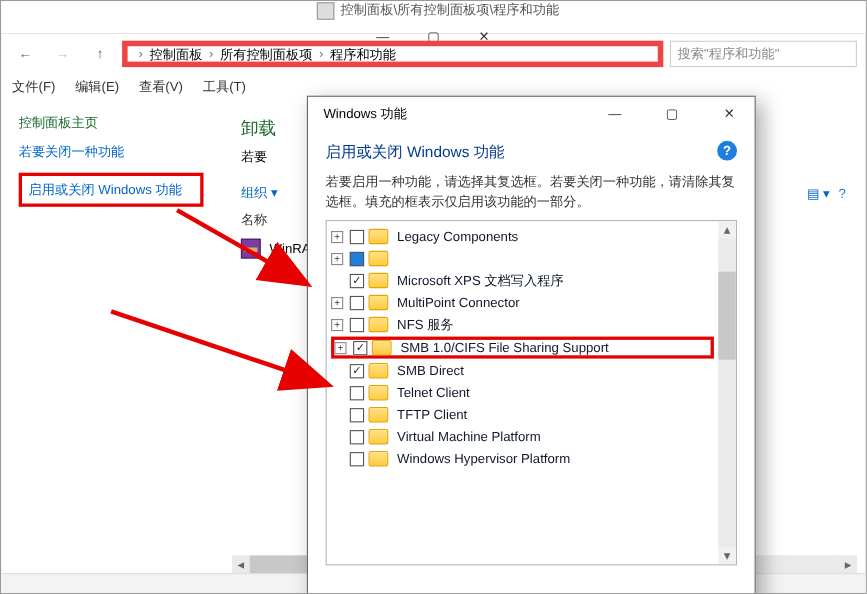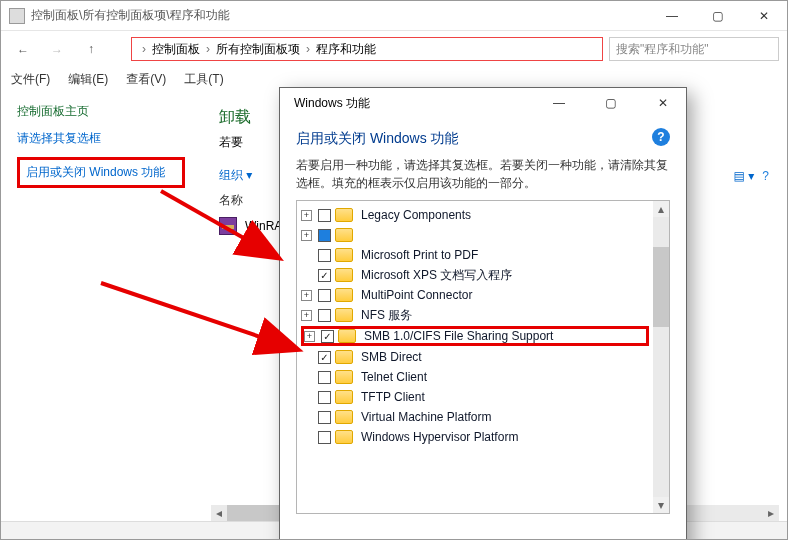--- a/index.html
+++ b/index.html
@@ -1,26 +1,26 @@
 <!DOCTYPE html>
 <html><head>
 <meta charset="utf-8">
 <style>
   * { box-sizing: border-box; font-family: "Segoe UI", "Microsoft YaHei", Arial, sans-serif; font-size: 12px; }
   body { margin:0; background:#fff; width:788px; height:540px; position:relative; overflow:hidden; border:1px solid #999;}
   
-  .titlebar { height:30px; display:flex; align-items:center; justify-content:space-between; background:#fff; border-bottom:1px solid #e6e6e6; }
+  .titlebar { height:30px; display:flex; align-items:center; justify-content:space-between; background:#fff; border-bottom:1px solid #e6e6e6;flex-direction:column; }
   .titlebar .left { display:flex; align-items:center; gap:6px; padding-left:8px; color:#555;}
   .titlebar .ico { width:16px; height:16px; background:#ddd; border:1px solid #999; display:inline-block;}
   .winbtns { display:flex; }
   .winbtn { width:46px; height:30px; display:flex; align-items:center; justify-content:center; color:#333;}
   .navbar { height:36px; display:flex; align-items:center; gap:6px; padding:0 8px; }
   .navarrow { width:28px; height:28px; display:flex; align-items:center; justify-content:center; color:#555;}
   .navarrow.disabled { color:#bbb;}
-  .addr { flex:1; height:24px; border:1px solid #ef4444; display:flex; align-items:center; padding:0 4px; gap:4px;margin-left:20px;}
+  .addr { flex:1; height:24px; border:5px solid #ef4444; display:flex; align-items:flex-start; padding:0 4px; gap:4px;}
   .addr .sep::after { content:"›"; color:#777; margin:0 2px;}
   .search { width:170px; height:24px; border:1px solid #ccc; padding:0 6px; color:#888; display:flex; align-items:center;}
   .menubar { height:24px; display:flex; align-items:center; gap:18px; padding:0 10px; color:#333;}
   .body { display:flex; height:calc(100% - 30px - 36px - 24px - 18px); }
   .sidebar { width:200px; padding:12px 16px; display:flex; flex-direction:column; gap:10px;}
   .sidebar .hd { color:#146a2e;}
   .sidebar .link { color:#0066cc; cursor:pointer;}
   .sidebar .link.boxed { border:3px solid #e60000; padding:4px 6px; display:inline-block;}
   .content { flex:1; padding:10px 18px; position:relative;}
   .content h2 { color:#1a6b2a; font-size:16px; font-weight:normal; margin:6px 0;}
@@ -103,21 +103,21 @@
 <div class="menubar">
   <span>文件(F)</span>
   <span>编辑(E)</span>
   <span>查看(V)</span>
   <span>工具(T)</span>
 </div>
 
 <div class="body">
   <div class="sidebar">
     <div class="hd">控制面板主页</div>
-    <div class="link">请选择其复选框</div>
+    <div class="link">若要关闭一种功能</div>
     <div class="link boxed">启用或关闭 Windows 功能</div>
   </div>
   <div class="content">
     <h2>卸载</h2>
     <div>若要</div>
     <div class="row2">
       <span class="cmdlink">组织 ▾</span>
       <span class="viewopts">
         <span>▤ ▾</span>
         <span style="color:#1e7fde;">?</span>
@@ -162,26 +162,20 @@
             <span class="foldericon"></span>
             <span class="lbl">Legacy Components</span>
           </div>
           <div class="treerow">
             <span class="exp">+</span>
             <span class="cb filled"></span>
             <span class="foldericon"></span>
           </div>
           <div class="treerow">
             <span class="noexp"></span>
-            <span class="cb "></span>
-            <span class="foldericon"></span>
-            <span class="lbl">Microsoft Print to PDF</span>
-          </div>
-          <div class="treerow">
-            <span class="noexp"></span>
             <span class="cb check"></span>
             <span class="foldericon"></span>
             <span class="lbl">Microsoft XPS 文档写入程序</span>
           </div>
           <div class="treerow">
             <span class="exp">+</span>
             <span class="cb "></span>
             <span class="foldericon"></span>
             <span class="lbl">MultiPoint Connector</span>
           </div>

